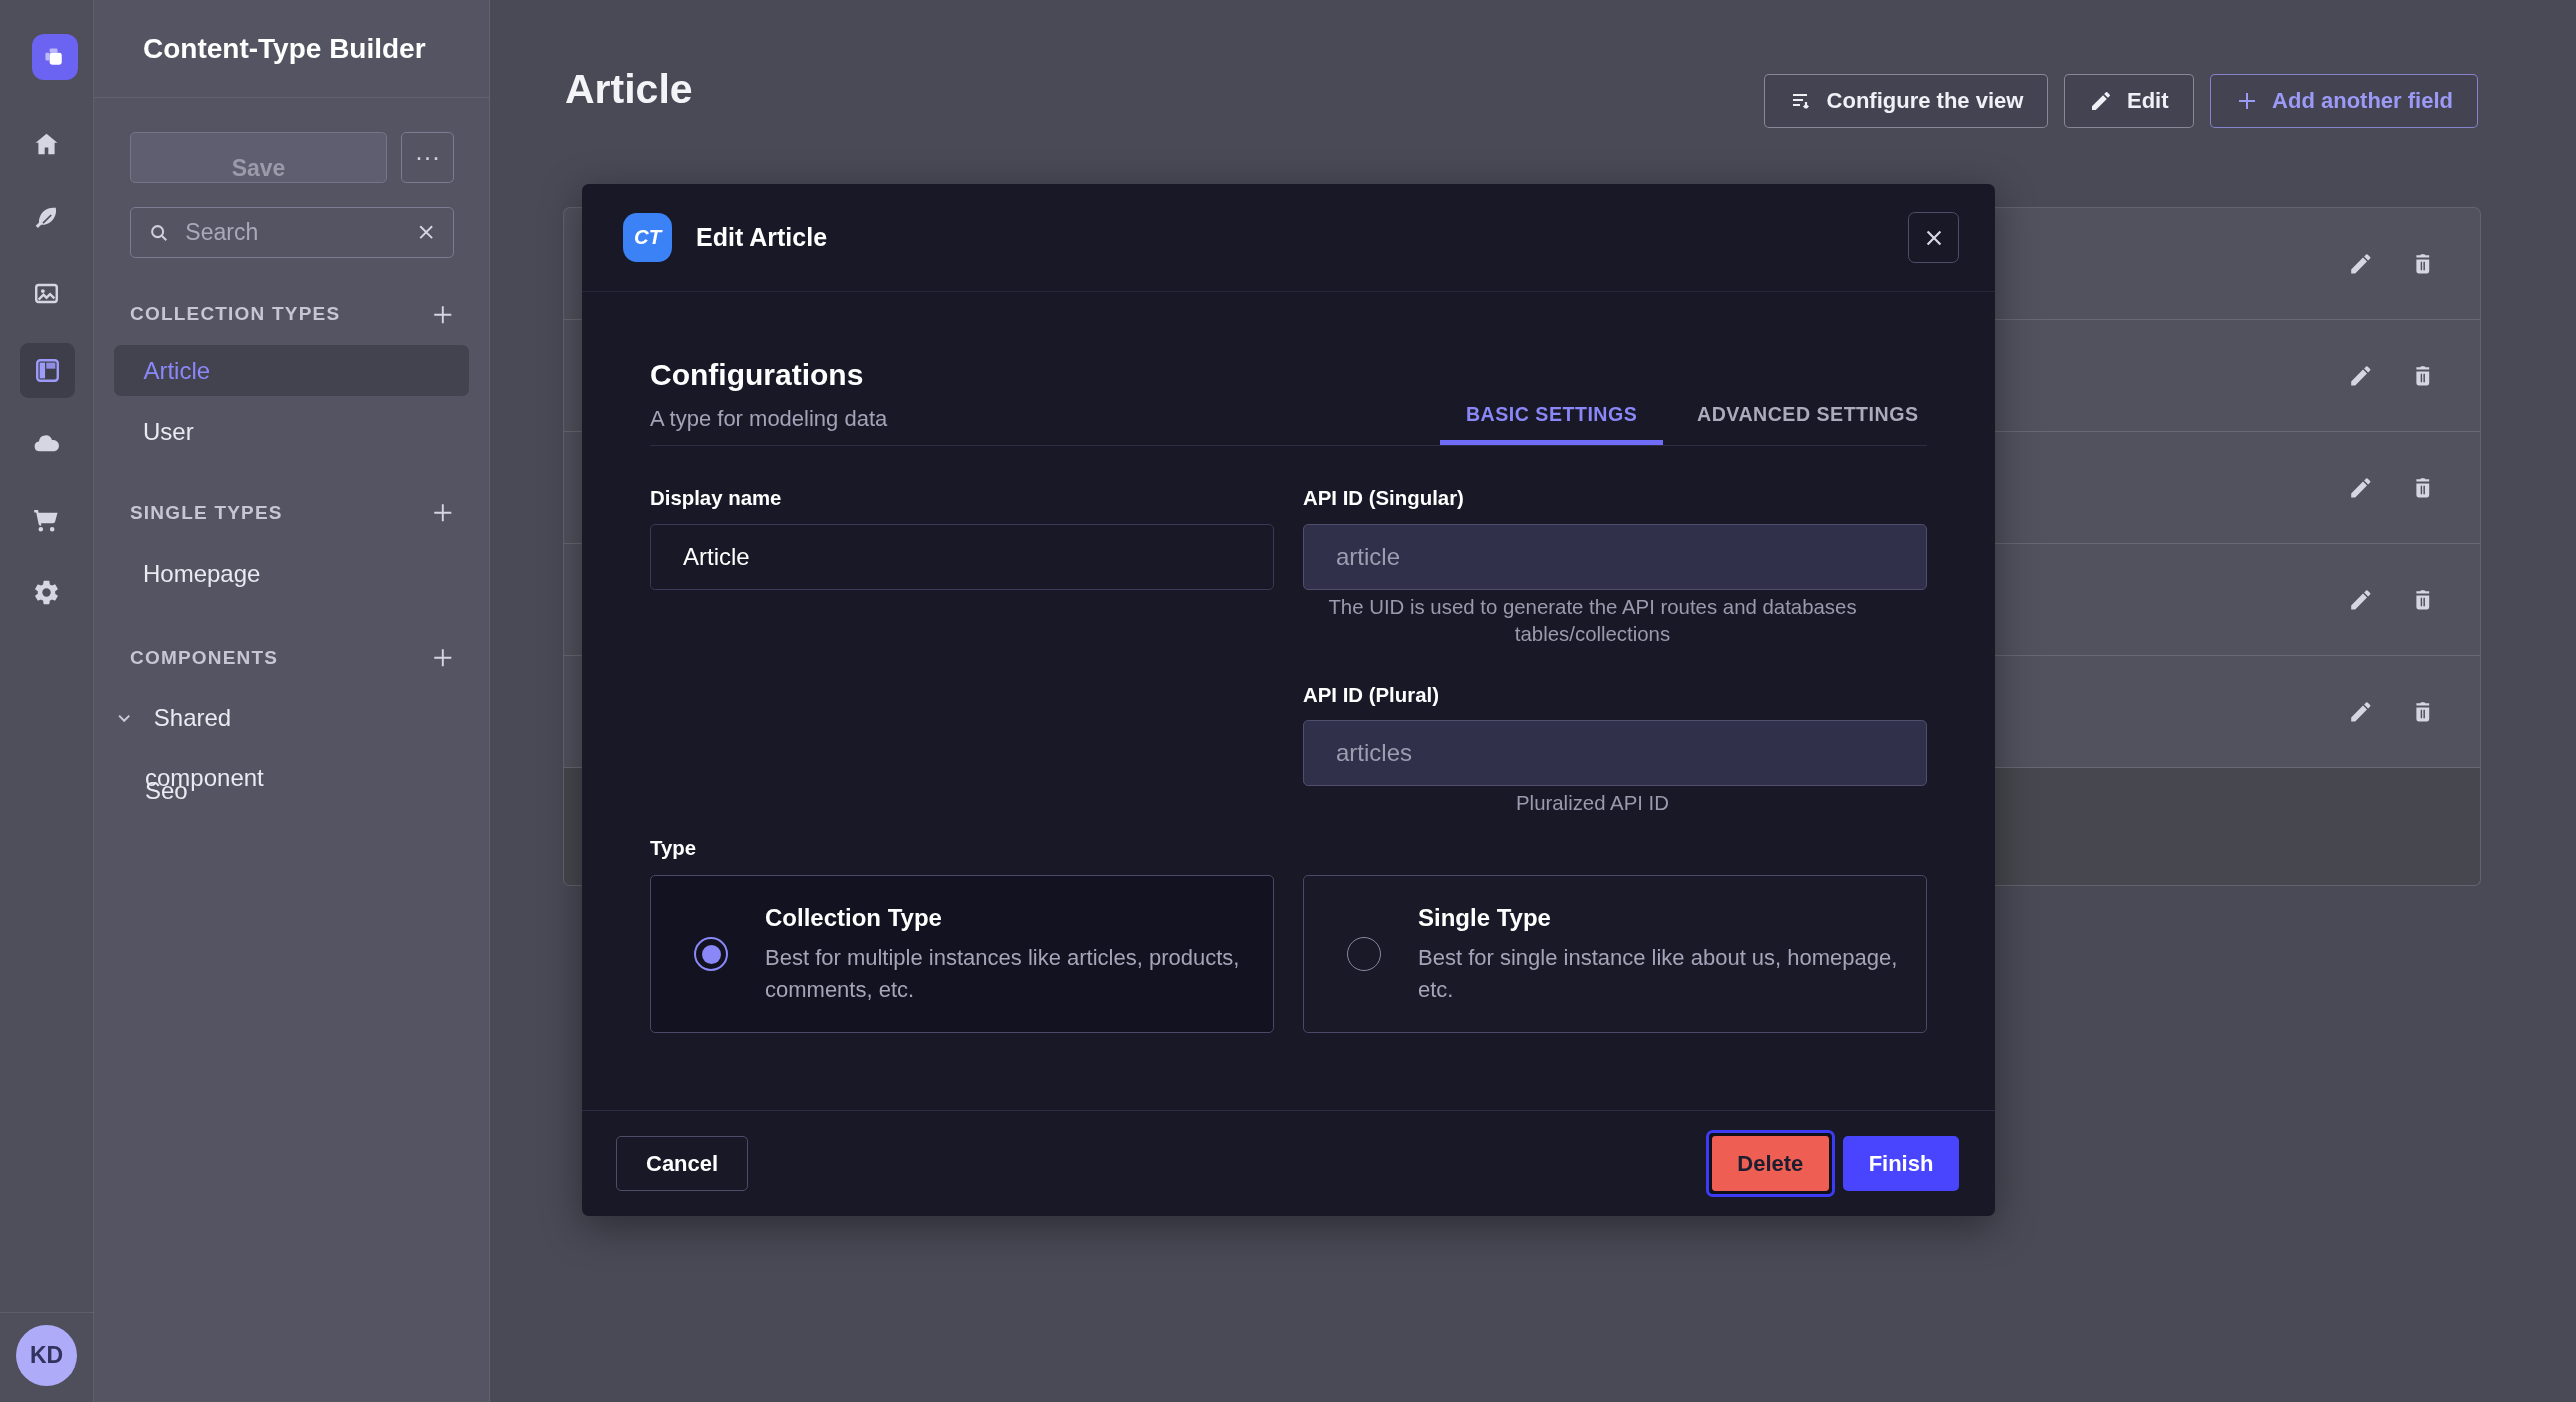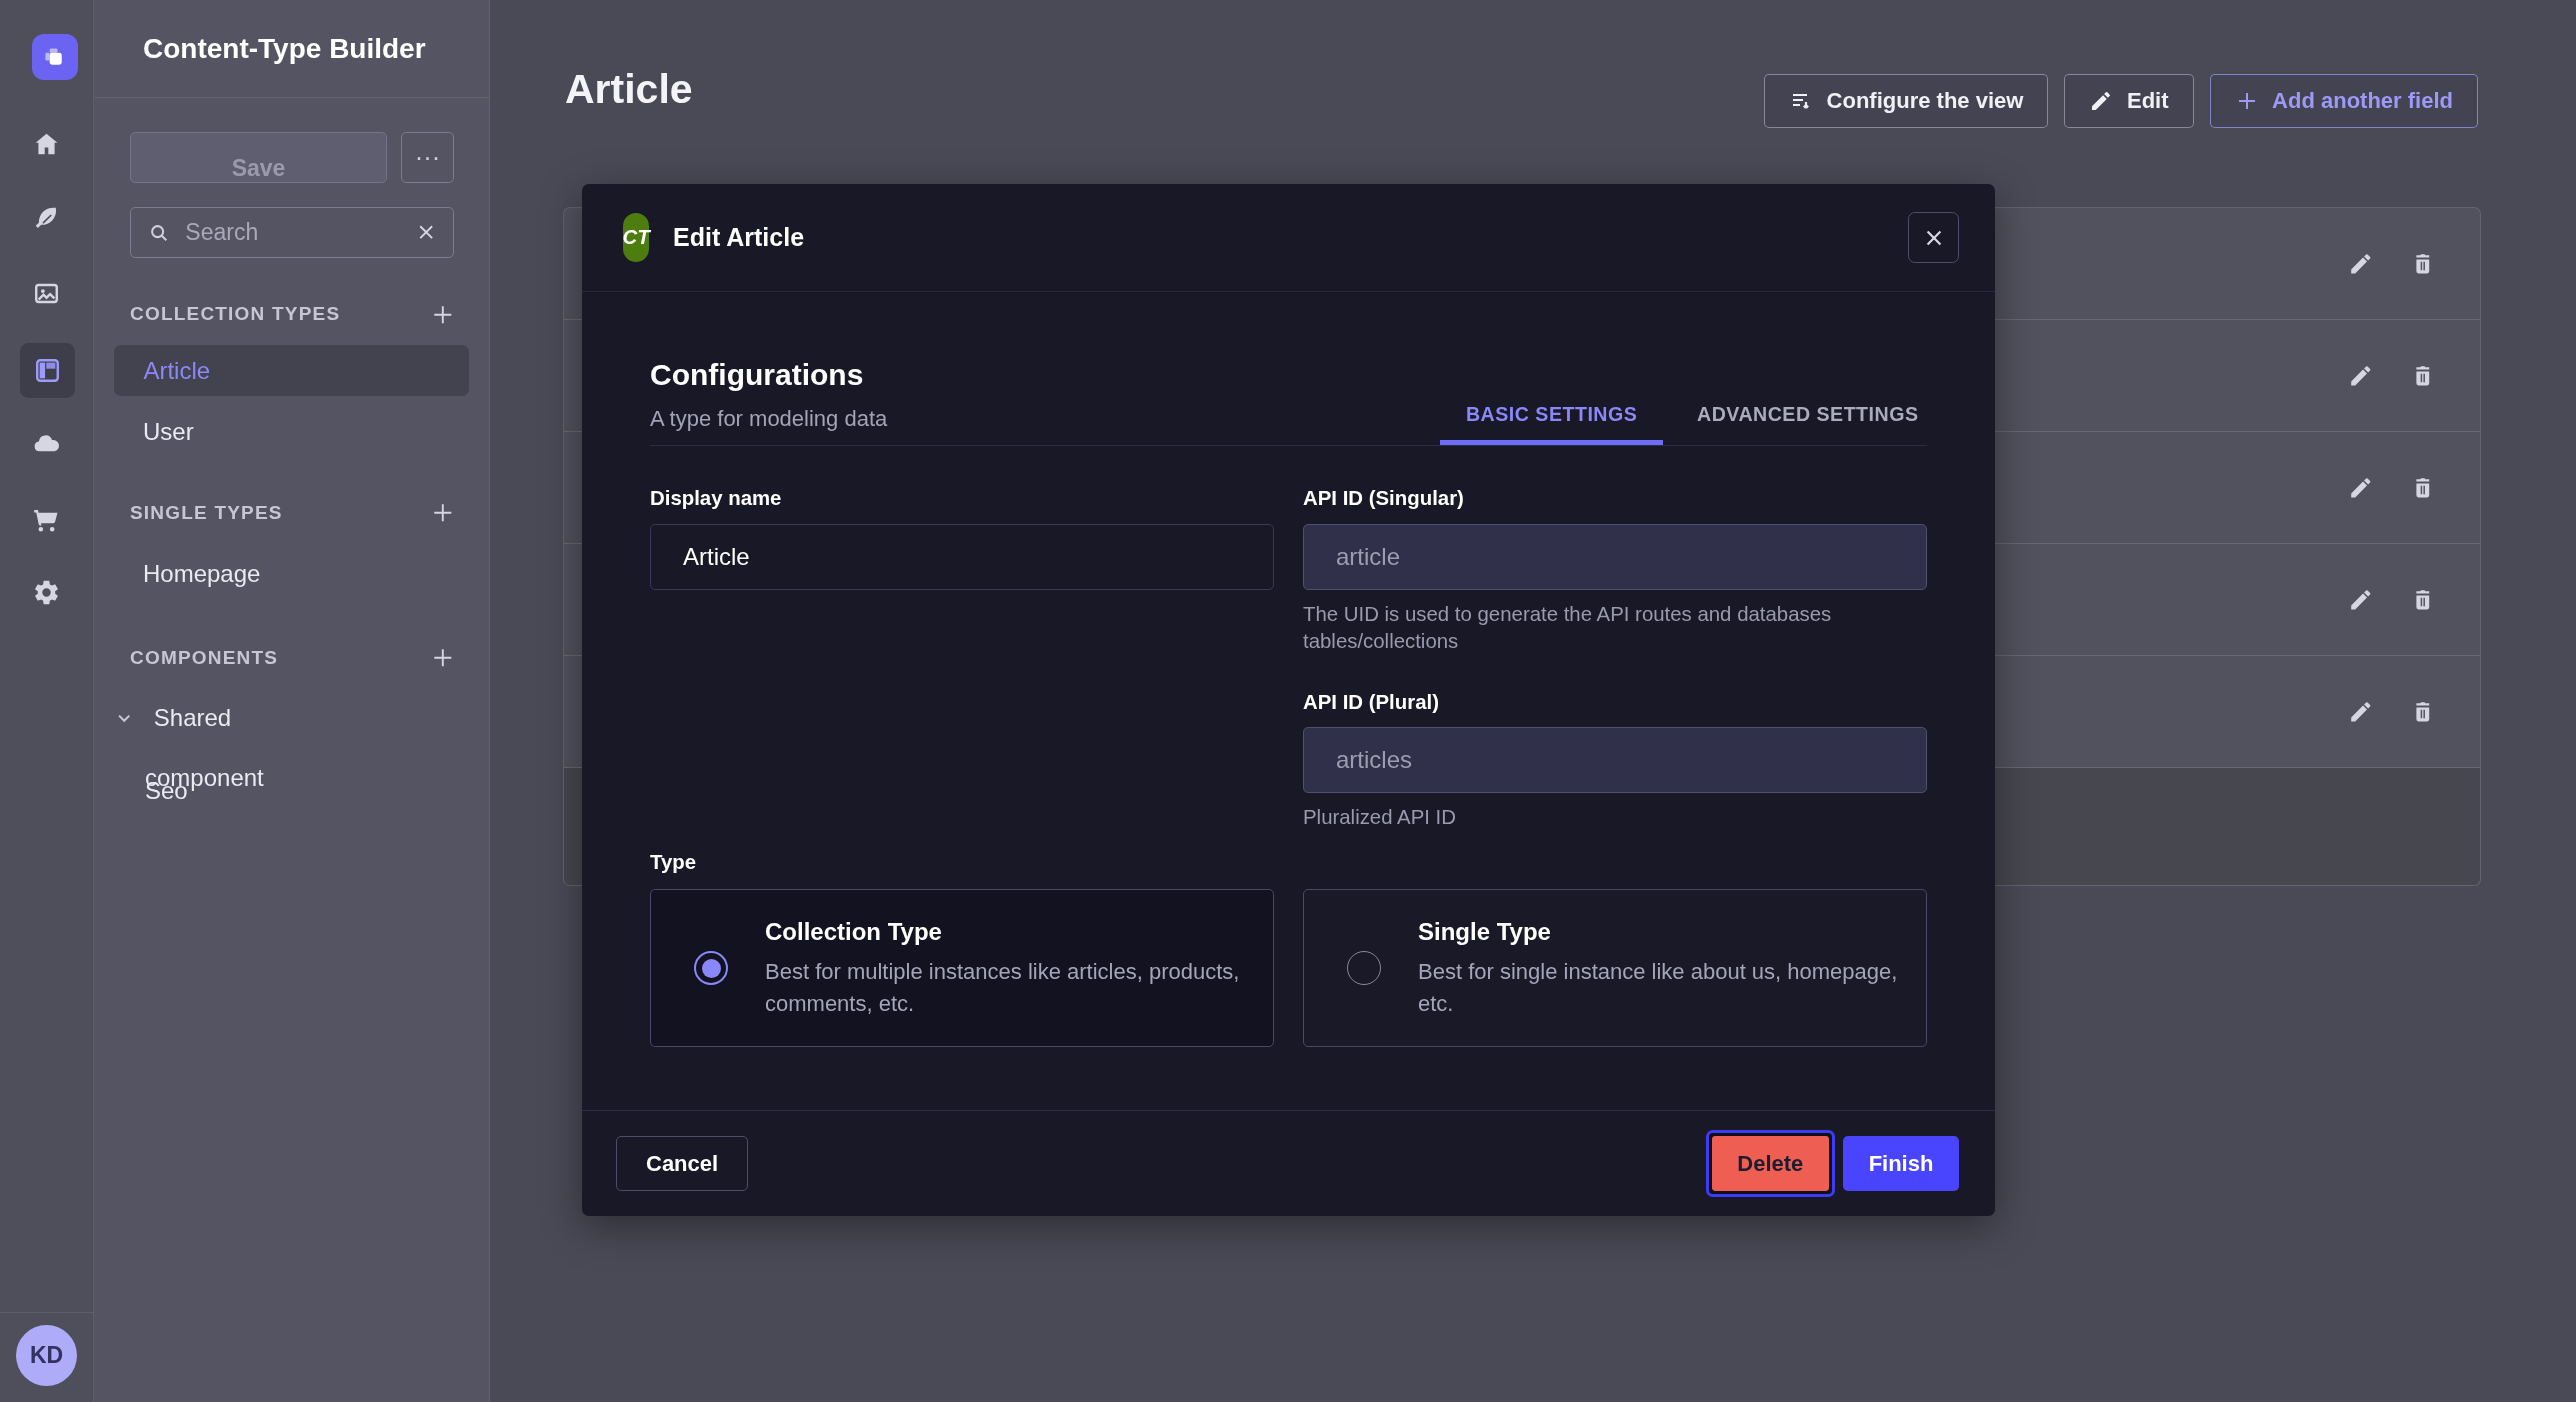--- a/index.html
+++ b/index.html
@@ -64,41 +64,41 @@
   .row-ic { position:absolute; top:43px; width:25.6px; height:25.6px; color:#d6d6e2; }
   .row-ic.pencil { right:106px; }
   .row-ic.trash { right:44px; }
   .bg-foot { height:120px; background:#47474f; }
 
   
   #modal { position:absolute; left:582px; top:184px; width:1413px; height:1032px;
     background:#181826; border-radius:6.8px; box-shadow:0 10.2px 41px rgba(0,0,0,.4);
     display:flex; flex-direction:column; }
   .m-header { height:108px; border-bottom:0.9px solid #26263a; display:flex; align-items:center; padding:0 36px 0 41px; }
-  .ct-badge { width:26px; height:49px; border-radius:14px; background:#4d7c0f; color:#fff;
+  .ct-badge { width:49px; height:49px; border-radius:14px; background:#3b82f6; color:#fff;
     font-size:20.4px; font-weight:700; font-style:italic; display:flex; align-items:center; justify-content:center; }
   .m-title { color:#fff; font-size:25px; font-weight:700; margin-left:24px; }
   .m-close { margin-left:auto; width:51px; height:51px; border-radius:6.8px; border:0.9px solid #4e4e6a;
     background:transparent; color:#d8d8e4; display:flex; align-items:center; justify-content:center; }
   .m-body { flex:1; padding:0 68px; overflow:hidden; }
   .sec-row { display:flex; justify-content:space-between; align-items:flex-end;
     border-bottom:0.9px solid #2c2c42; margin-top:66px; }
   .cfg-title { color:#fff; font-size:30px; font-weight:700; }
   .cfg-sub { color:#a3a3b8; font-size:22px; margin-top:13.6px; padding-bottom:13.6px; }
   .tabs { display:flex; gap:25.6px; }
   .tab { font-size:19.6px; font-weight:700; letter-spacing:0.5px; padding:0 8.5px 19px; color:#ababbe; }
   .tab.active { color:#8a88f8; padding:0 25.6px 14.5px; border-bottom:5.1px solid #6f6cf8; }
   .fgrid { display:grid; grid-template-columns:624px 624px; column-gap:29px; margin-top:41px; }
   .flabel { color:#fff; font-size:20.4px; font-weight:700; margin-bottom:13.6px; }
   .inp { width:100%; height:66px; border-radius:5.1px; padding:0 32px; font-size:24px;
     font-family:"Liberation Sans",sans-serif; outline:none; }
   .inp.plain { background:#181826; border:0.9px solid #3a3a58; color:#fff; }
   .inp.filled { background:#30304a; border:0.9px solid #50506e; color:#9d9db2; }
   .inp.filled::placeholder { color:#9d9db2; }
-  .helper { color:#9a9aae; font-size:20.4px; margin-top:11px; line-height:1.32; max-width:579px; }
+  .helper { color:#9a9aae; font-size:20.4px; margin-top:4px; line-height:1.32; max-width:579px;text-align:center; }
   .plural-label { margin-top:36px; }
   .type-label { margin-top:20px; }
   .cards { display:flex; gap:29px; margin-top:15.3px; }
   .tcard { width:624px; height:158px; border:0.9px solid #4a4a68; border-radius:5.1px;
     display:flex; align-items:center; padding-left:43px; gap:37px; }
   .tcard.sel { background:#121220; }
   .tcard.unsel { background:#191927; }
   .radio { width:34px; height:34px; border-radius:50%; flex:none; }
   .radio.on { border:2.6px solid #8a88f8; display:flex; align-items:center; justify-content:center; }
   .radio.on::after { content:""; width:19px; height:19px; border-radius:50%; background:#8a88f8; }

